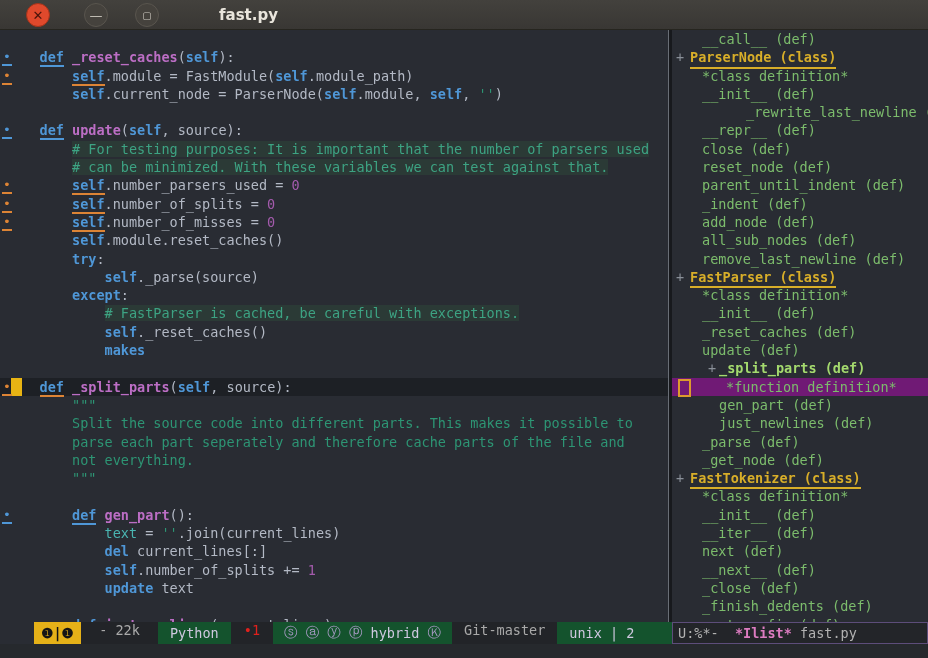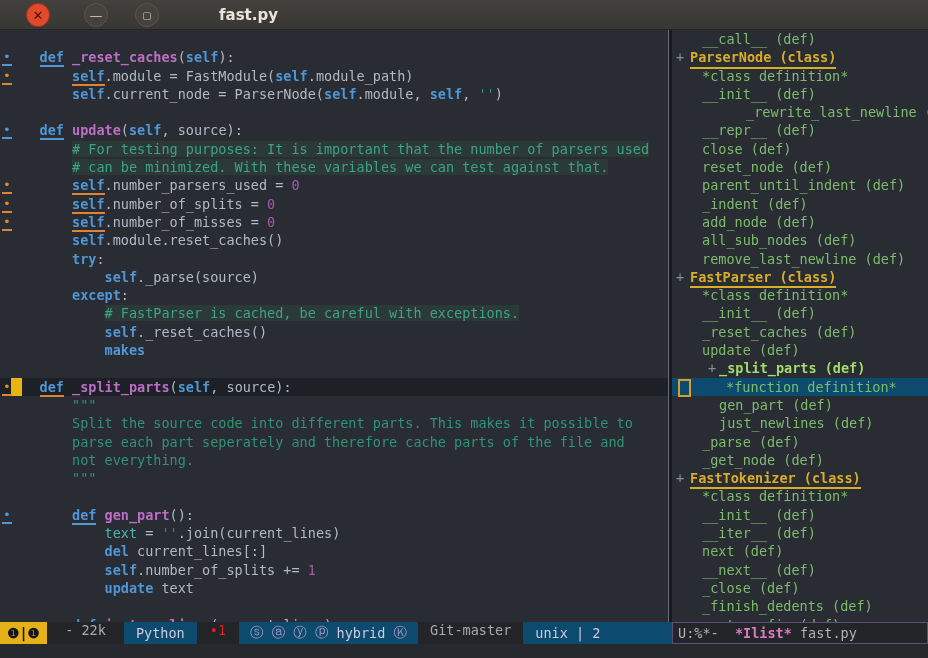--- a/index.html
+++ b/index.html
@@ -38,35 +38,35 @@
   .doc{color:#2d9574;}
   .tx{color:#b3b9c5;}
   
   .dot{position:absolute;left:2px;top:1px;width:10px;height:15px;line-height:15px;
        text-align:center;font-size:13px;border-bottom:2px solid;}
   .dot.blue{color:#4f97d7;border-color:#4f97d7;}
   .dot.orange{color:#dd8435;border-color:#dd8435;}
   .curbar{position:absolute;left:11px;top:0;width:11px;height:18.3px;background:#e8b413;}
   
   .o-item{position:relative;height:18.3px;line-height:18.3px;white-space:pre;font-size:13.5px;}
-  .o-item.cur{background:#0c4a6e;text-decoration:underline;}
+  .o-item.cur{background:#701a75;text-decoration:underline;}
   .o-plus{position:absolute;top:0;color:#8a9099;}
   .o-def{color:#7cbc6c;}
   .o-class{color:#d8ae29;font-weight:bold;border-bottom:2px solid #d8ae29;}
   .o-sel{color:#a4da6e;font-weight:bold;border-bottom:2px solid #a4da6e;}
   .o-label{position:absolute;top:0;}
   .cursor-box{position:absolute;left:6px;top:1px;width:9px;height:14px;
               border:2px solid #dc9a2e;box-sizing:content-box;}
   
   .modelines{display:flex;height:22px;font-size:13.5px;}
   .ml-left{width:672px;display:flex;overflow:hidden;align-items:stretch;}
   .seg{display:flex;align-items:center;white-space:pre;box-sizing:border-box;height:22px;}
   .seg.dark{background:#222428;color:#a9a9a9;flex-direction:column;}
-  .seg.purple{background:#0c4a6e;color:#cfc8e0;}
-  .seg.yellow{background:#e5b118;color:#151515;font-weight:bold;justify-content:center;}
+  .seg.purple{background:#14532d;color:#cfc8e0;}
+  .seg.yellow{background:#e5b118;color:#151515;font-weight:bold;justify-content:center;margin-left:34px;}
   .bufname{color:#dd7cc1;font-weight:bold;}
   .err{color:#e0211d;} .warn{color:#0ea5e9;font-family:Liberation Mono, monospace;} .info{color:#4f97d7;}
   .dim{color:#a79ac4;}
   .ml-right{flex:1;background:#232529;border:1px solid #5d4d7a;box-sizing:border-box;
             display:flex;align-items:center;white-space:pre;color:#b2b2b2;overflow:hidden;}
   .minibuffer{height:14px;background:#26292d;}
 </style>
 </head>
 <body>
 

